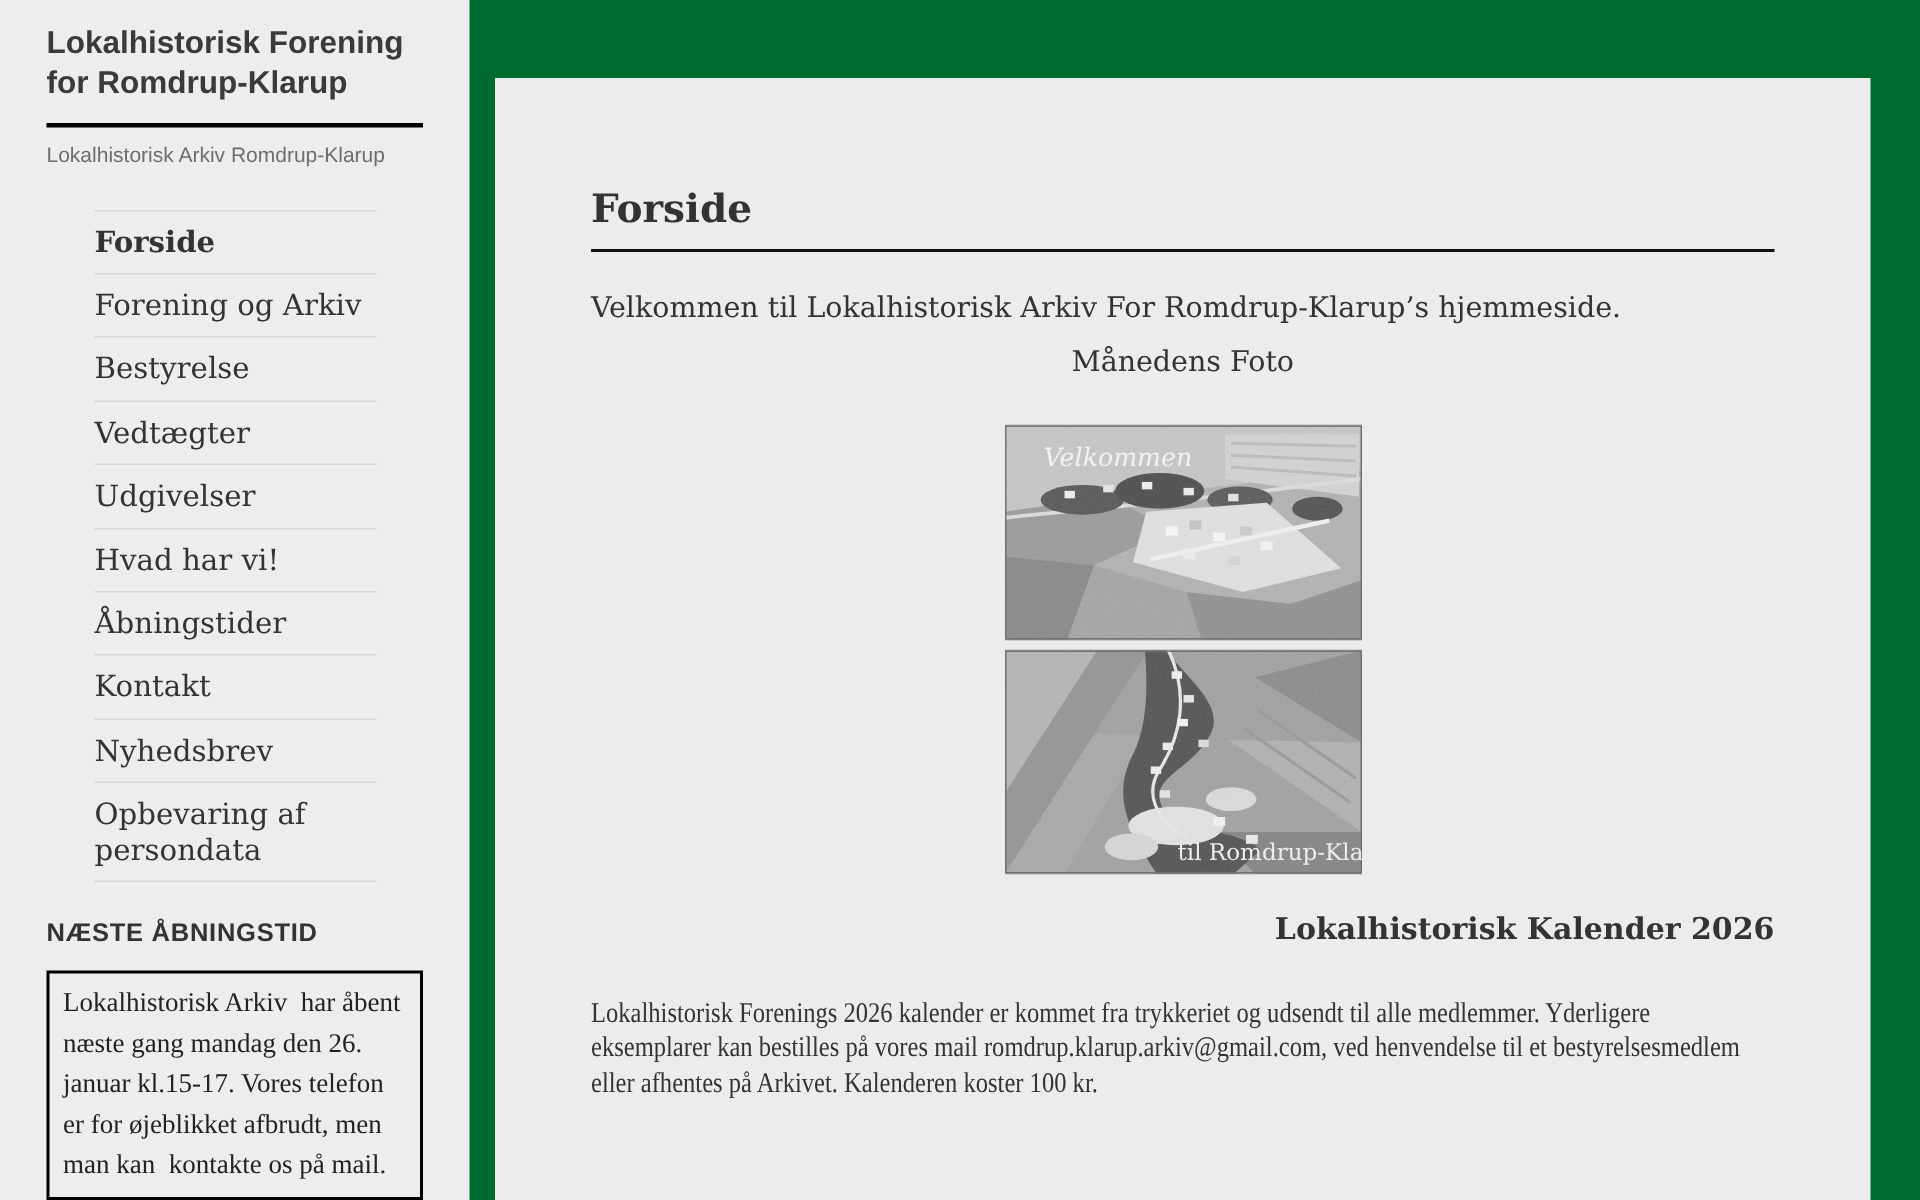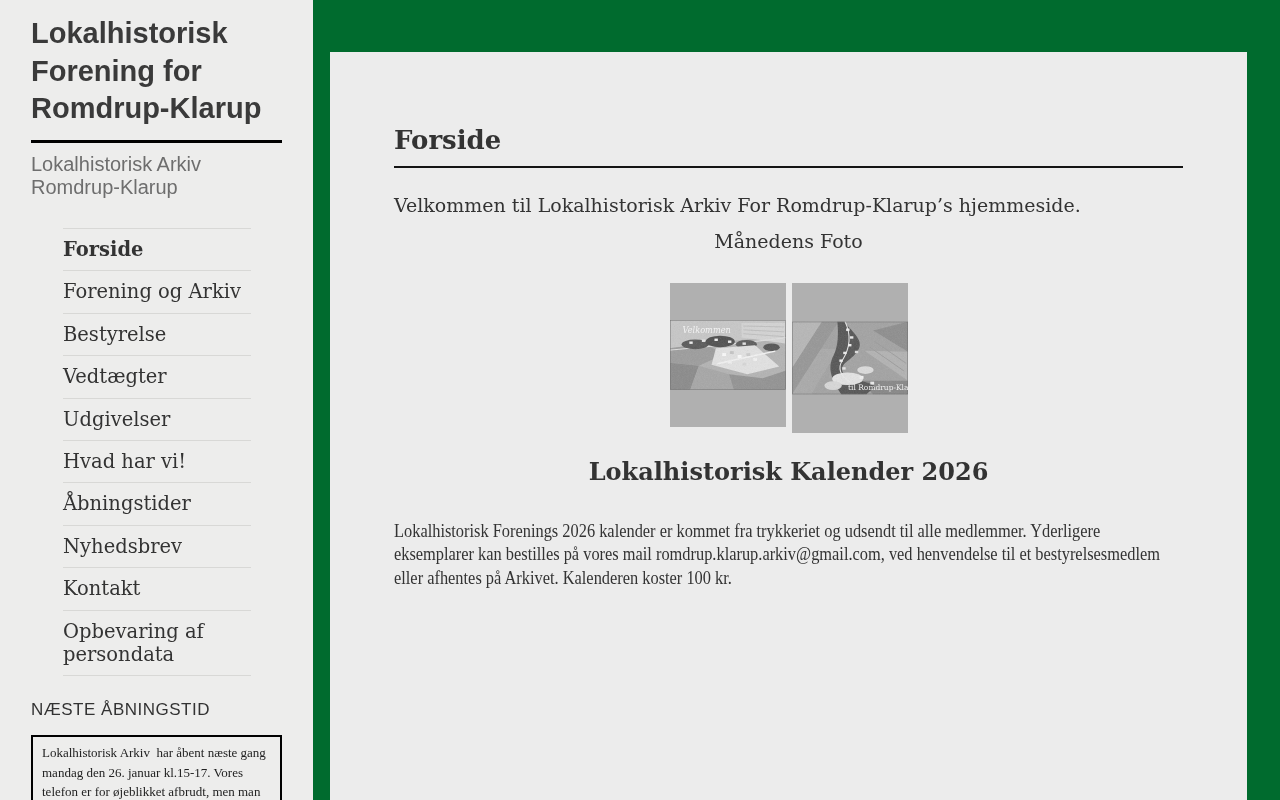--- a/index.html
+++ b/index.html
@@ -13,80 +13,80 @@
 
   
   .sidebar{
     position:absolute;left:0;top:0;width:313px;height:800px;
     background:#EDEDEC;box-sizing:border-box;
     padding:0 31px;
   }
   .site-title{
     margin:15px 0 0;
     font-family:"Liberation Sans",sans-serif;
-    font-size:29px;line-height:1.3;font-weight:bold;color:#3A3A3A;
+    font-size:21px;line-height:1.3;font-weight:bold;color:#3A3A3A;
     cursor:pointer;
   }
   .title-rule{height:3px;background:#000;margin-top:12px;}
   .site-desc{
     margin:10px 0 0;
     font-family:"Liberation Sans",sans-serif;
-    font-size:20px;color:#6E6E6E;
+    font-size:14px;color:#6E6E6E;
   }
   .nav-list{
     list-style:none;margin:29px 0 0 32px;padding:0;width:188px;
   }
   .nav-item{
     border-top:1px solid #D8D8D6;
     padding:9px 0;
     font-size:19.5px;line-height:1.2;color:#333;
     cursor:pointer;
   }
   .nav-item:last-child{border-bottom:1px solid #D8D8D6;}
   .nav-item.current{font-weight:bold;}
   .widget-title{
     margin:24px 0 0;
     font-family:"Liberation Sans",sans-serif;
-    font-size:17px;font-weight:normal;letter-spacing:.5px;color:#333;
+    font-size:17px;font-weight:bold;letter-spacing:.5px;color:#333;
     text-transform:uppercase;
   }
   .notice-box{
     margin-top:15px;
     border:2px solid #000;
     padding:6px 9px 8px;
     background:#EDEDEC;
   }
   .notice-box p{
     margin:0;
     font-family:"Liberation Serif",serif;
-    font-size:13px;line-height:1.5;color:#222;
+    font-size:18px;line-height:1.5;color:#222;
     white-space:pre-wrap;
   }
 
   
   .card{
     position:absolute;left:330px;top:52px;width:917px;height:748px;
     background:#ECECEC;box-sizing:border-box;
     padding:74px 64px 0;
     overflow:hidden;
   }
   .page-title{
     margin:0;
     font-size:26px;line-height:1.15;font-weight:bold;color:#333;
     border-bottom:2px solid #141414;
     padding-bottom:10px;
   }
   .intro{margin:25px 0 0;font-size:19px;line-height:1.3;}
   .photo-label{margin:12px 0 0;font-size:19px;text-align:center;}
   .photos{
     margin:31px auto 0;width:238px;
-    display:flex;flex-direction:row;gap:6px;
+    display:flex;flex-direction:column;gap:6px;
   }
   .photos svg{display:block;background:#b0b0b0;}
-  .caption{margin:24px 0 0;font-size:24px;font-weight:bold;text-align:center;}
+  .caption{margin:24px 0 0;font-size:20px;font-weight:bold;text-align:right;}
   .body-text{
     margin:33px 0 0;
     font-family:"Liberation Serif",serif;
     font-size:19px;line-height:1.24;
     width:915px;
     transform:scaleX(.862);transform-origin:0 0;
   }
 </style>
 </head>
 <body>
@@ -100,22 +100,22 @@
 
     <nav>
       <ul class="nav-list">
         <li class="nav-item current">Forside</li>
         <li class="nav-item">Forening og Arkiv</li>
         <li class="nav-item">Bestyrelse</li>
         <li class="nav-item">Vedtægter</li>
         <li class="nav-item">Udgivelser</li>
         <li class="nav-item">Hvad har vi!</li>
         <li class="nav-item">Åbningstider</li>
+        <li class="nav-item">Kontakt</li>
         <li class="nav-item">Nyhedsbrev</li>
-        <li class="nav-item">Kontakt</li>
         <li class="nav-item">Opbevaring af persondata</li>
       </ul>
     </nav>
 
     <h2 class="widget-title">NÆSTE ÅBNINGSTID</h2>
     <div class="notice-box">
       <p>Lokalhistorisk Arkiv  har åbent næste gang mandag den 26. januar kl.15-17. Vores telefon er for øjeblikket afbrudt, men man kan  kontakte os på mail.</p>
     </div>
   </aside>
 

